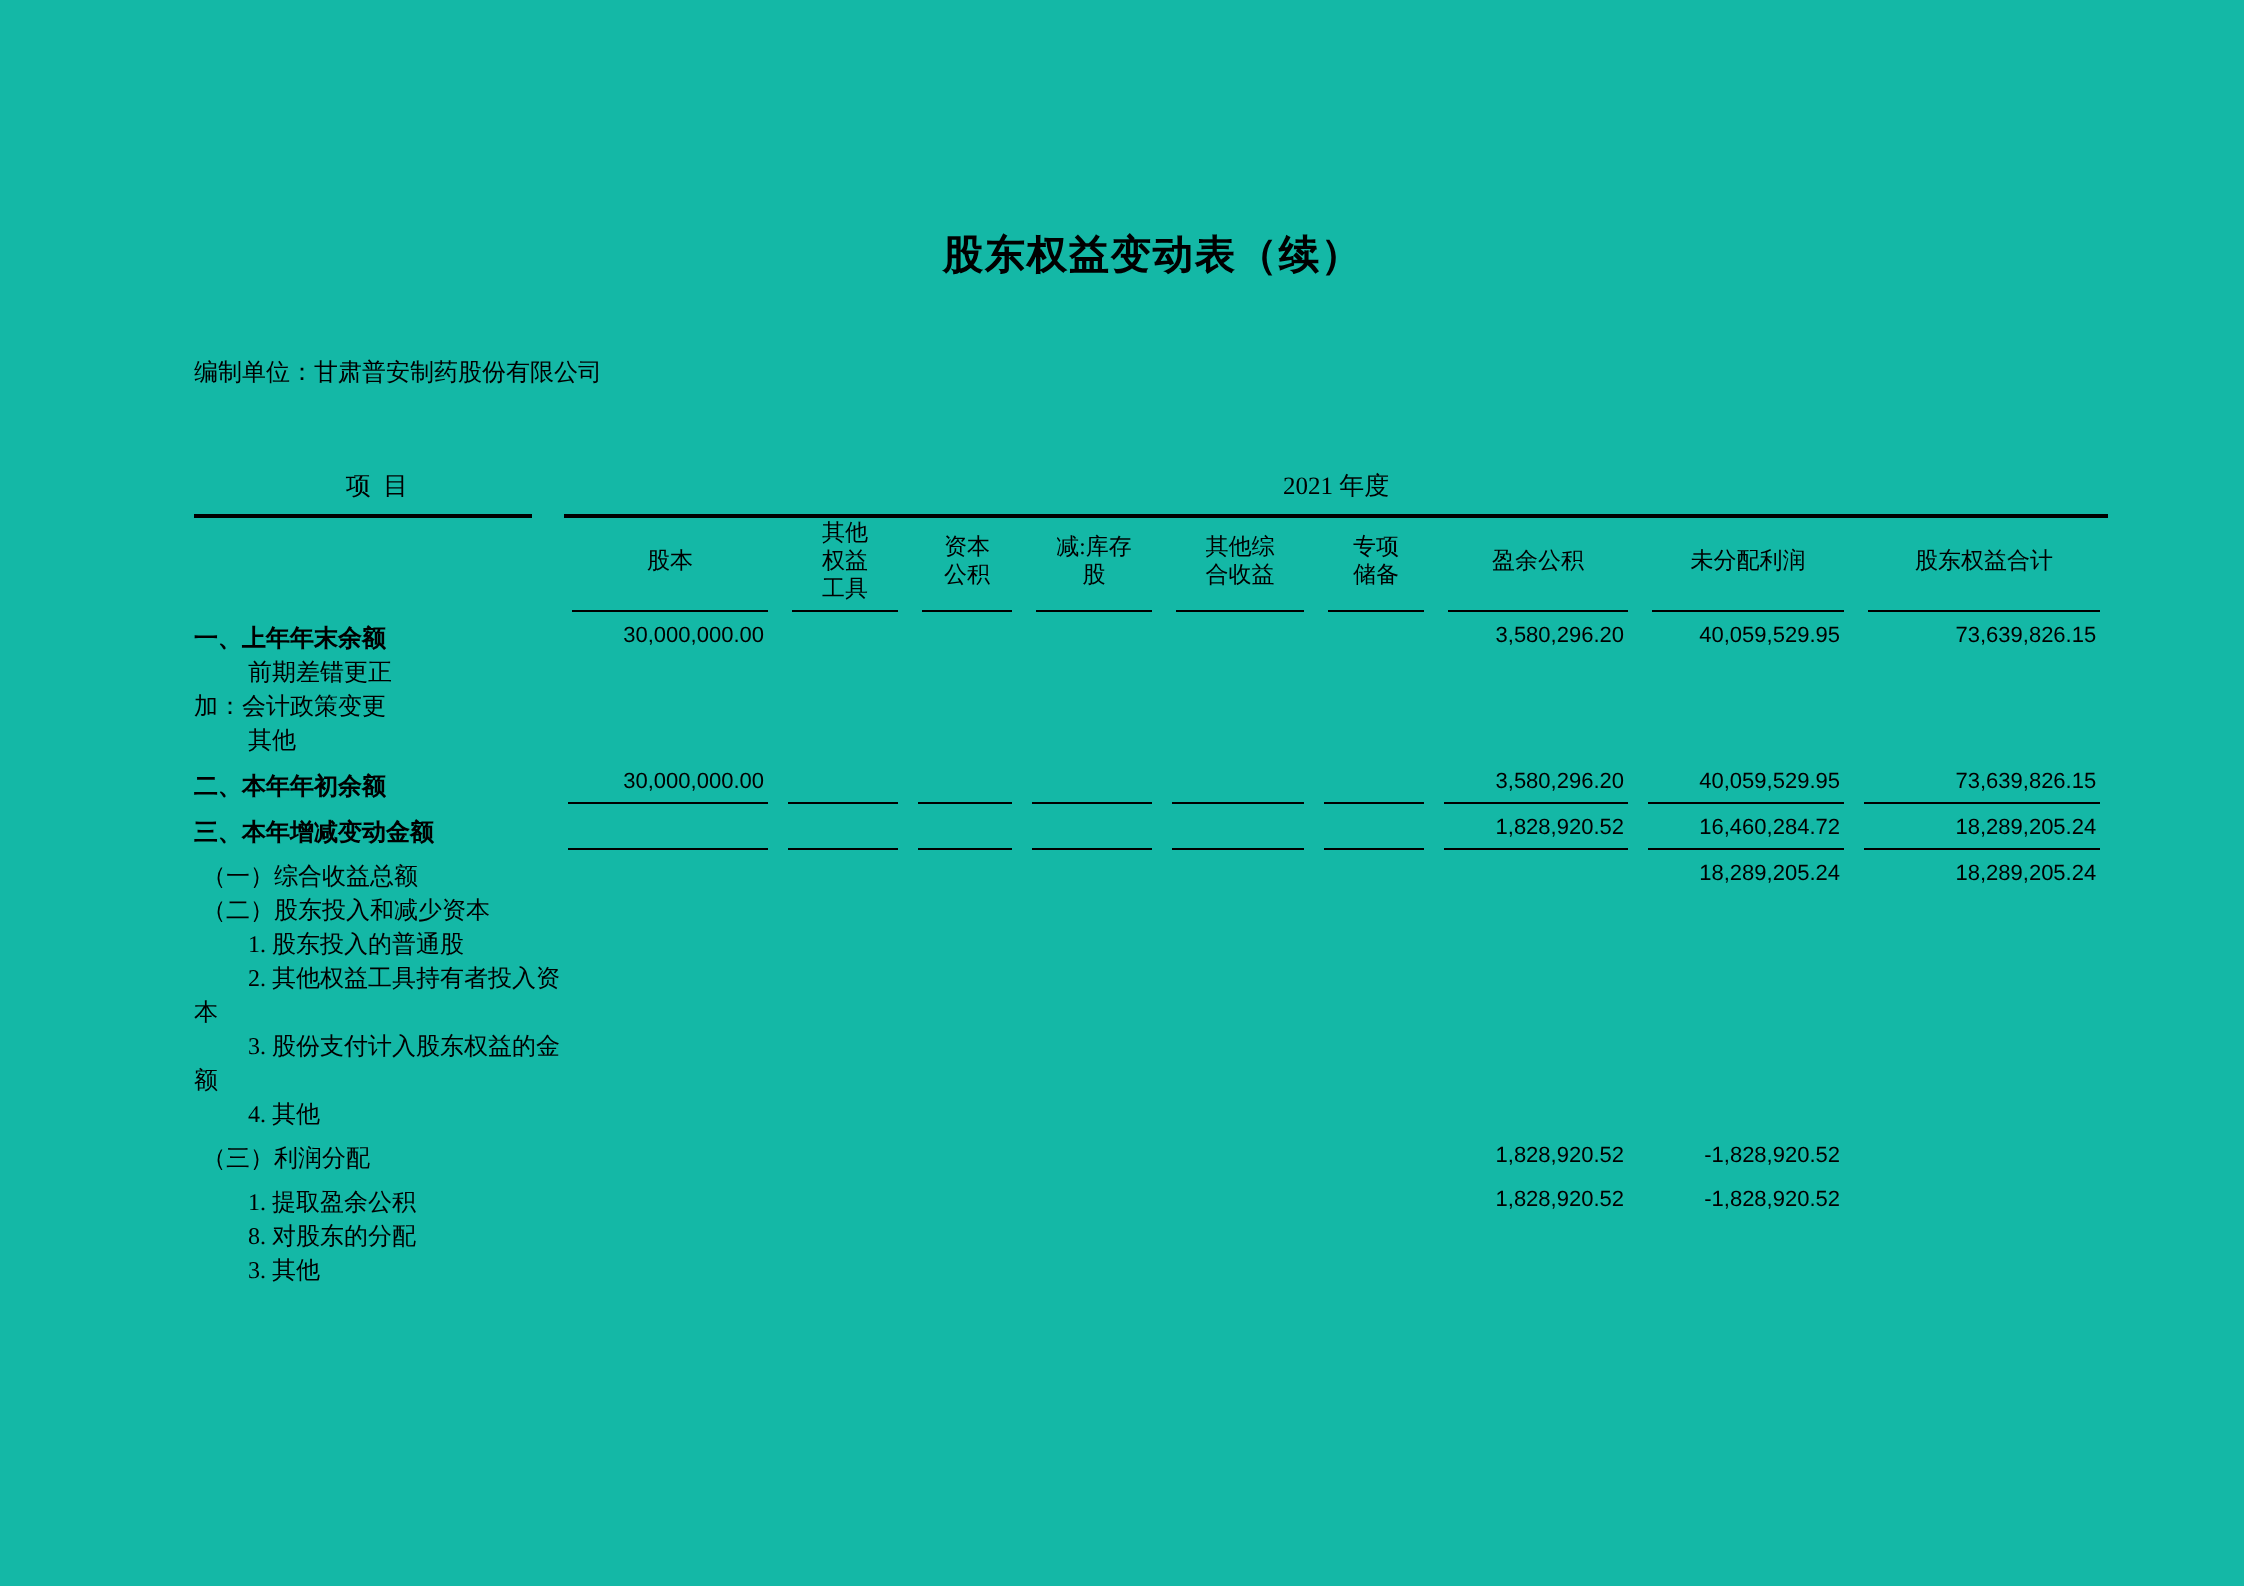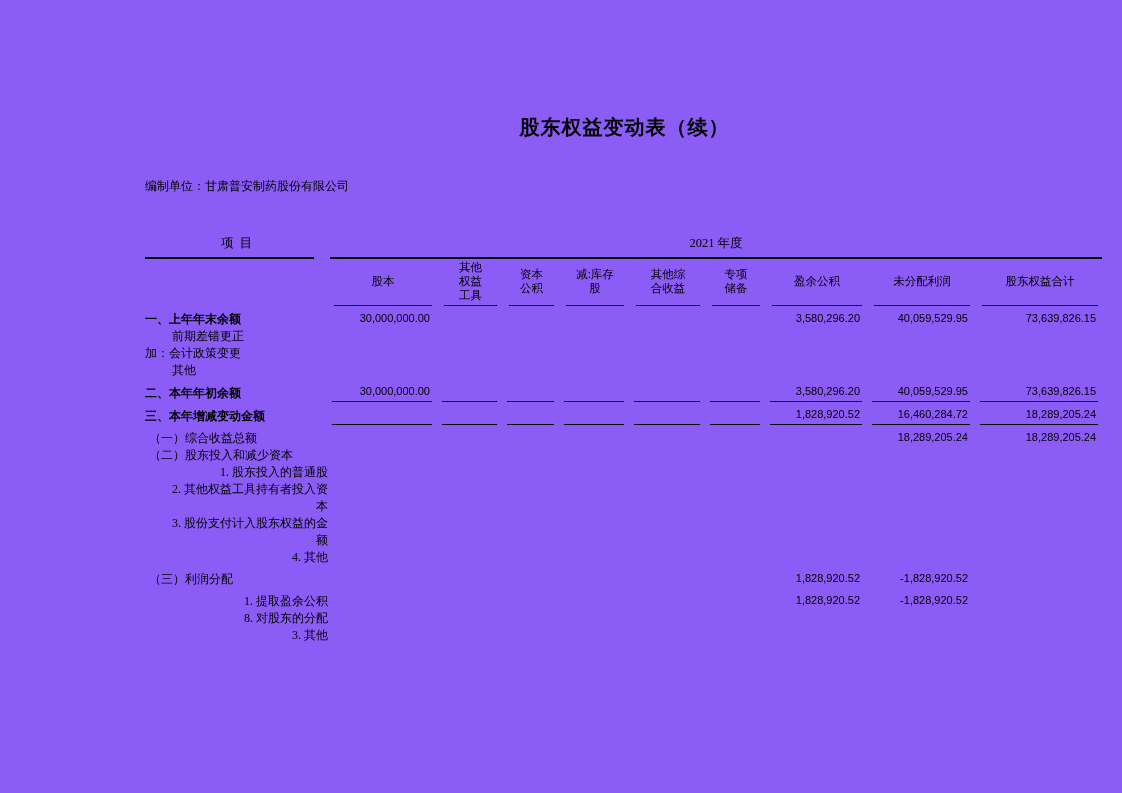--- a/index.html
+++ b/index.html
@@ -4,23 +4,22 @@
 <style>
   * { box-sizing: border-box; }
   html, body {
     margin: 0; padding: 0;
     background: #ffffff; color: #000000;
     font-family: "Liberation Serif", "DejaVu Serif", serif;
   }
   .page {
     position: relative;
     width: 1122px; height: 793px;
-    background: #8b5cf6;
+    background: #14b8a6;
     overflow: hidden;
-    padding-left: 48px;
   }
   .content { margin-left: 97px; width: 959px; }
 
   .title {
     padding-top: 114px;
     text-align: center;
     font-size: 20px;
     font-weight: 700;
     letter-spacing: 1px;
   }
@@ -77,21 +76,21 @@
   
   tbody td { vertical-align: bottom; }
   td.item {
     font-size: 12px;
     line-height: 17px;
     padding: 3px 22px 3px 0;
   }
   td.item.bold { font-weight: 700; }
   td.item.ind-sub { padding-left: 27px; }
   td.item.ind-paren { padding-left: 4px; }
-  td.item.ind-num { text-indent: 27px; text-align: right; }
+  td.item.ind-num { text-indent: 27px; }
 
   td.val .vu {
     margin: 0 6px 0 4px;
     padding: 2px 2px 2px 0;
     min-height: 17px;
     text-align: right;
   }
   td.val .vu.u { border-bottom: 1.5px solid #000; }
   .num {
     font-family: "Liberation Sans", "DejaVu Sans", sans-serif;

